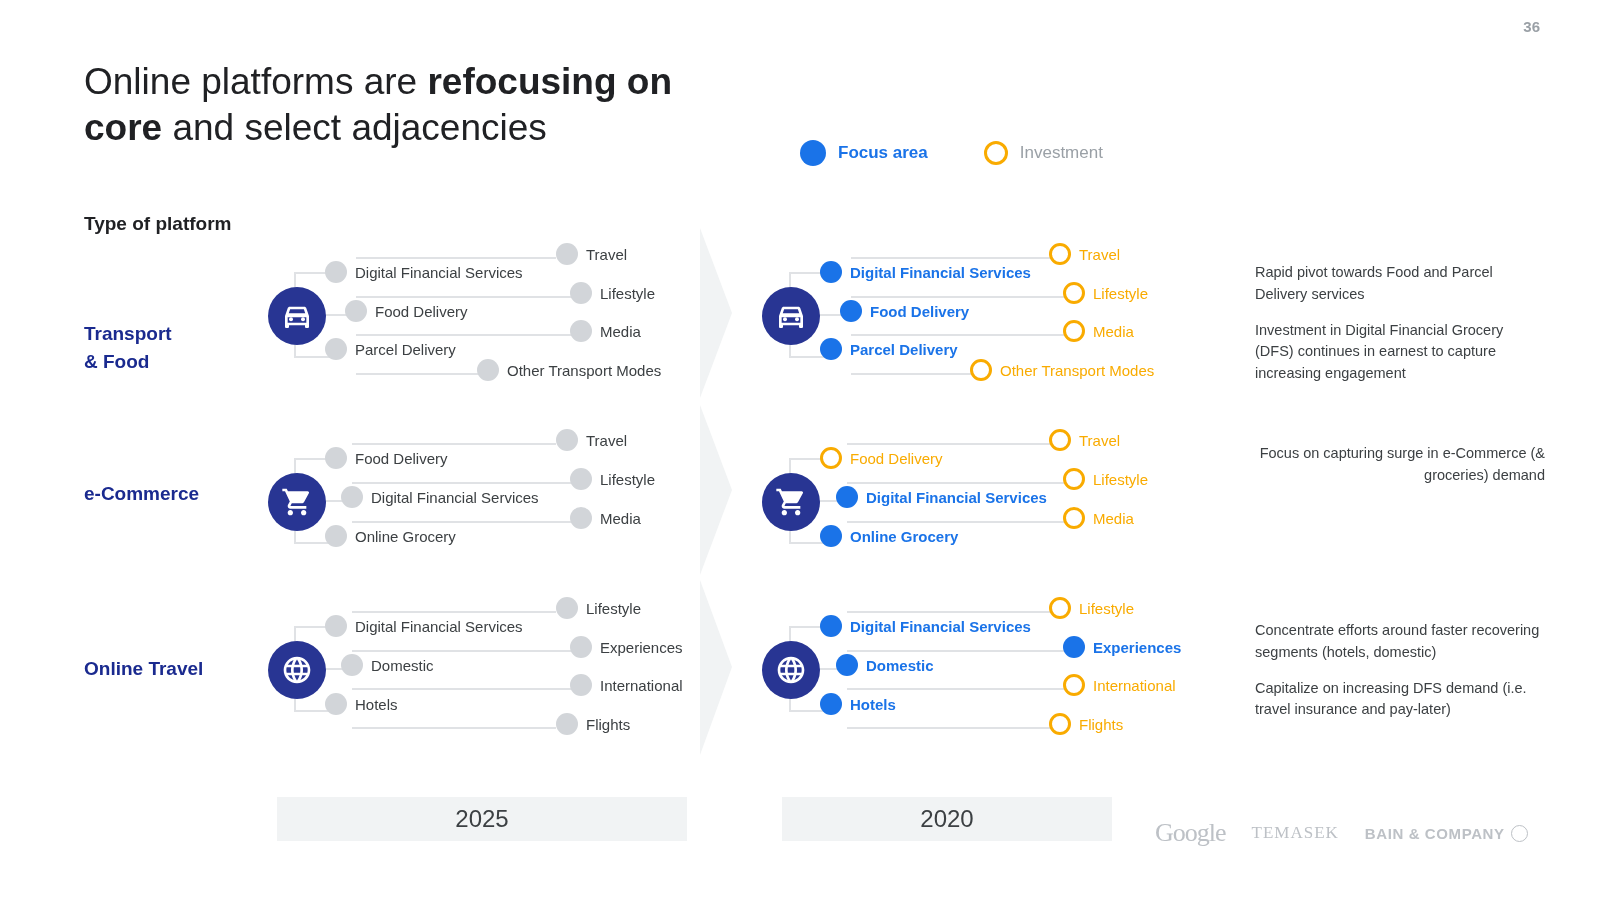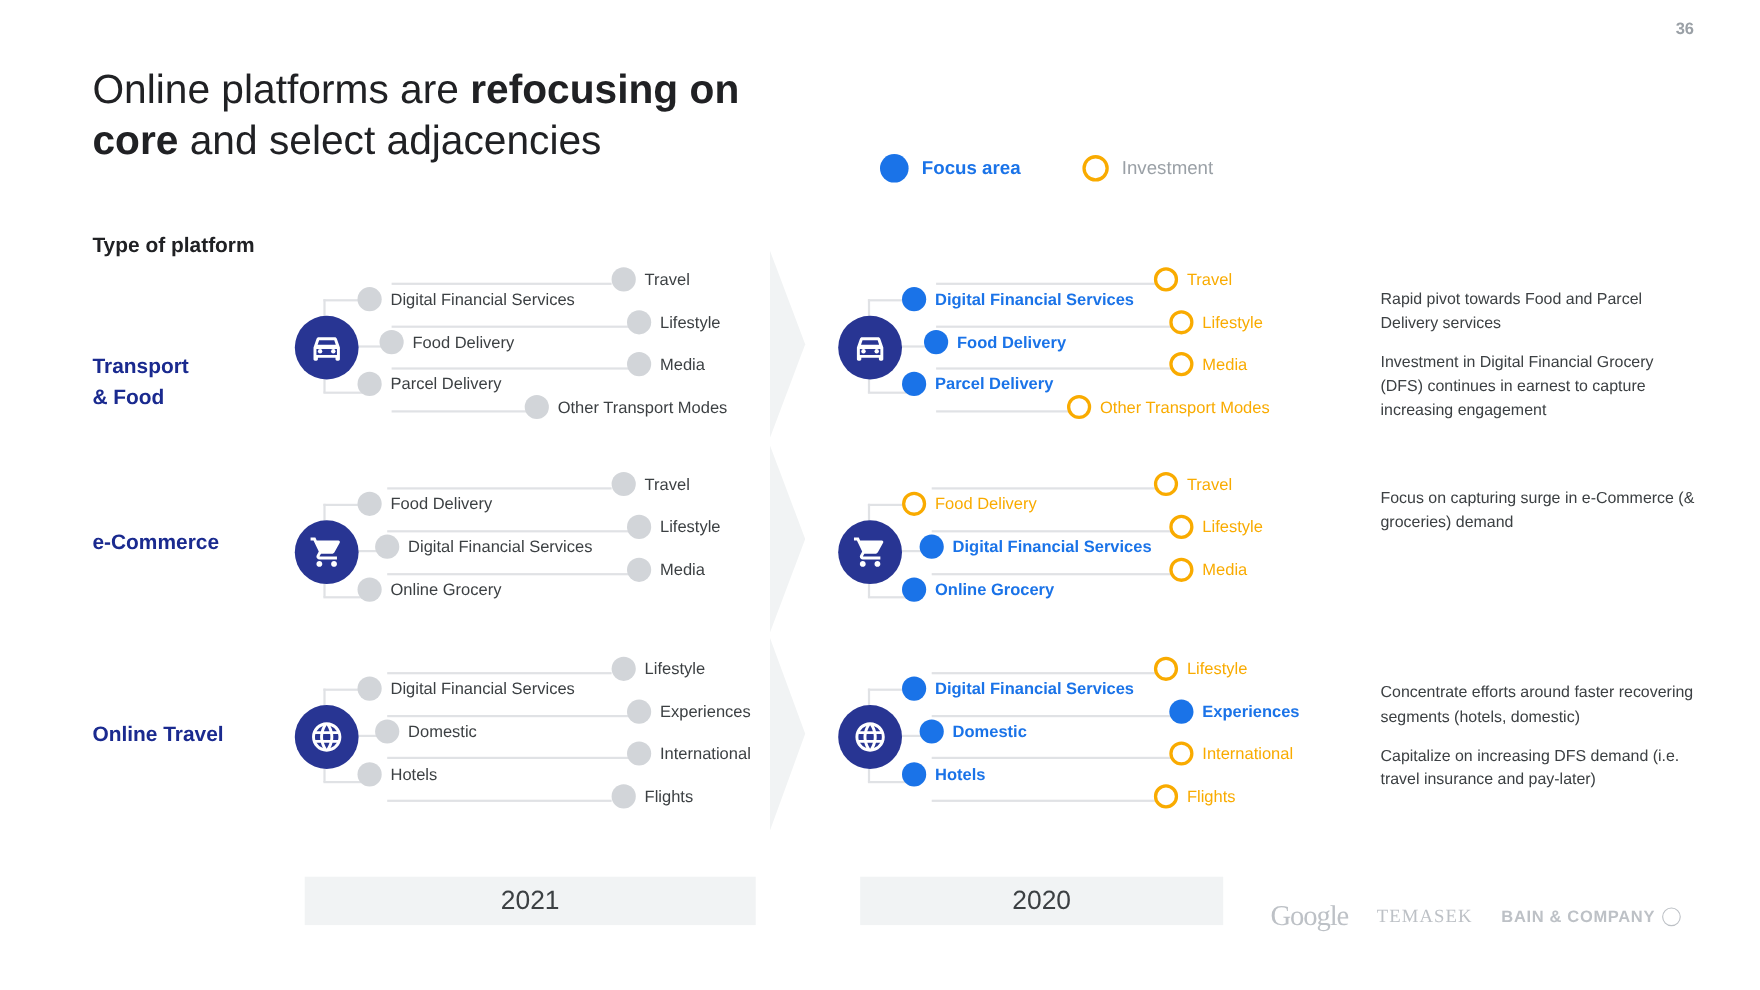--- a/index.html
+++ b/index.html
@@ -80,21 +80,21 @@
     position:absolute; height:44px; background:#f1f3f4;
     display:flex; align-items:center; justify-content:center;
     font-size:24px; color:#3c4043;
   }
   #year-2019 { left:277px; top:797px; width:410px; }
   #year-2020 { left:782px; top:797px; width:330px; }
 
   .commentary { position:absolute; left:1255px; width:290px; }
   .commentary p { margin:0 0 14px 0; font-size:14.5px; line-height:1.5; color:#3c4043; }
   #comment-0 { top:262px; }
-  #comment-1 { top:443px; }
+  #comment-1 { top:443px;text-align:right; }
   #comment-2 { top:620px; }
 
   .footer-logos {
     position:absolute; left:1155px; top:818px;
     display:flex; align-items:center; gap:26px;
     color:#bdc1c6;
   }
   .logo-google { font-size:26px; font-family:"Liberation Serif", serif; letter-spacing:-1px; }
   .logo-temasek { font-size:17px; letter-spacing:1px; font-family:"Liberation Serif", serif; }
   .logo-bain { font-size:15px; letter-spacing:0.6px; font-weight:700; display:flex; gap:6px; }
@@ -401,21 +401,21 @@
   <polygon points="0,0 30,85 0,170 0,170 30,85 0,0" fill="#f1f3f4"></polygon>
   <polygon points="0,0 32,85 0,170" fill="#f1f3f4"></polygon>
 </svg>
 <svg class="chevron" style="left:700px; top:405px; width:60px; height:170px;" viewBox="0 0 60 170">
   <polygon points="0,0 32,85 0,170" fill="#f1f3f4"></polygon>
 </svg>
 <svg class="chevron" style="left:700px; top:580px; width:60px; height:175px;" viewBox="0 0 60 175">
   <polygon points="0,0 32,87 0,175" fill="#f1f3f4"></polygon>
 </svg>
 
-<div class="year-band" id="year-2019">2021</div>
+<div class="year-band" id="year-2019">2025</div>
 <div class="year-band" id="year-2020">2020</div>
 
 <div class="commentary" id="comment-0">
   <p>Rapid pivot towards Food and Parcel Delivery services</p>
   <p>Investment in Digital Financial Grocery (DFS) continues in earnest to capture increasing engagement</p>
 </div>
 <div class="commentary" id="comment-1">
   <p>Focus on capturing surge in e-Commerce (&amp; groceries) demand</p>
 </div>
 <div class="commentary" id="comment-2">

